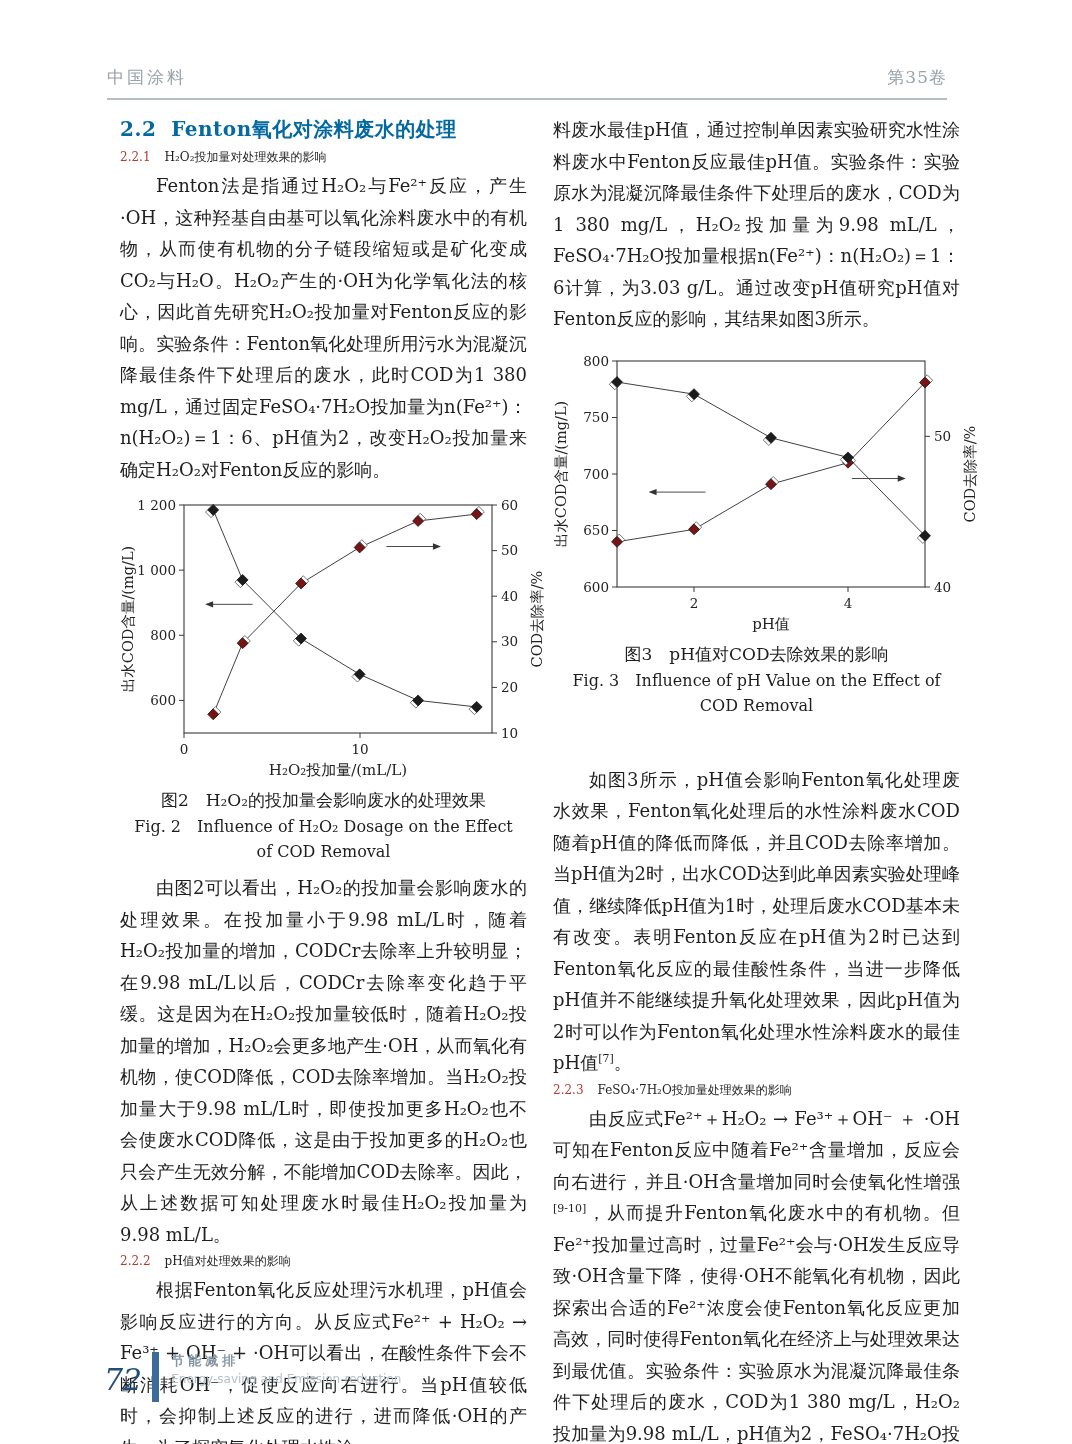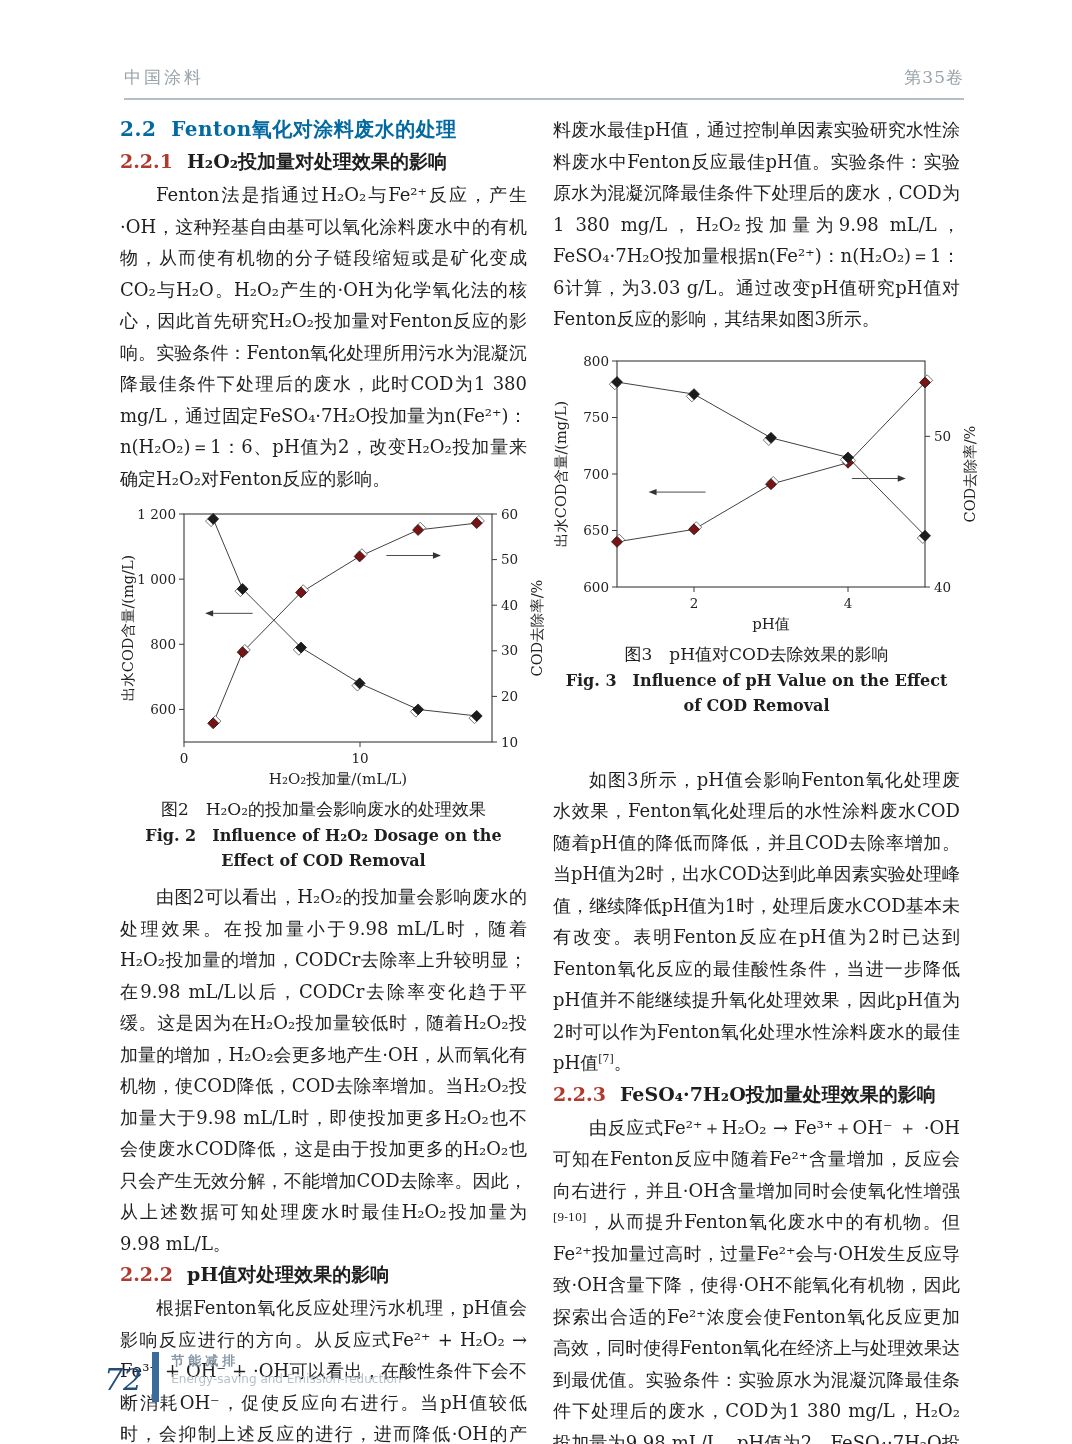--- a/index.html
+++ b/index.html
@@ -7,21 +7,21 @@
     position:relative;
     width:1072px;height:1444px;
     margin:0 auto;
     background:#ffffff;
     font-family:"DejaVu Serif","Liberation Serif",serif;
     color:#1f1f1f;
     overflow:hidden;
   }
   
   .page-header{
-    position:absolute;top:66px;left:124px;width:840px;
+    position:absolute;top:66px;left:107px;width:840px;
     display:flex;justify-content:space-between;align-items:flex-end;
     padding-bottom:9px;border-bottom:2px solid #b6bec4;
     color:#98a2a8;font-size:17px;letter-spacing:3px;
   }
   .page-header .vol{letter-spacing:1px;}
   
   .columns{
     position:absolute;top:114px;left:120px;width:840px;
     display:flex;gap:26px;
   }
@@ -30,29 +30,29 @@
     font-size:18px;line-height:31.5px;text-align:justify;
     text-indent:2em;margin:0;
   }
   .body-par.noindent{text-indent:0;}
   sup.refmark{font-size:11px;line-height:0;}
   h3.sec{
     font-size:20px;font-weight:bold;color:#0369a1;
     margin:2px 0 6px 0;letter-spacing:0.5px;
   }
   h4.subsec{
-    font-size:19px;font-weight:bold;color:#1f1f1f;
+    font-size:12px;font-weight:normal;color:#1f1f1f;
     margin:3px 0 4px 0;
   }
   h4.subsec .num{color:#b03a2e;margin-right:14px;}
   
   .figure{margin:6px 0 2px 0;text-align:center;}
   .figure svg{display:block;margin:0 auto;}
   .cap-zh{font-size:17px;font-weight:normal;text-align:center;margin:2px 0 0 0;}
-  .cap-en{font-size:16px;font-weight:bold;text-align:center;line-height:25px;margin:2px 8px 8px 8px;}
+  .cap-en{font-size:16px;font-weight:normal;text-align:center;line-height:25px;margin:2px 8px 8px 8px;}
   .spacer-lg{height:38px;}
   .spacer-md{height:6px;}
   
   .page-footer{
     position:absolute;left:104px;top:1352px;
     display:flex;align-items:flex-start;
   }
   .page-footer .pnum{
     font-size:30px;font-style:italic;color:#1f4e79;
     font-family:"DejaVu Serif","Liberation Serif",serif;

